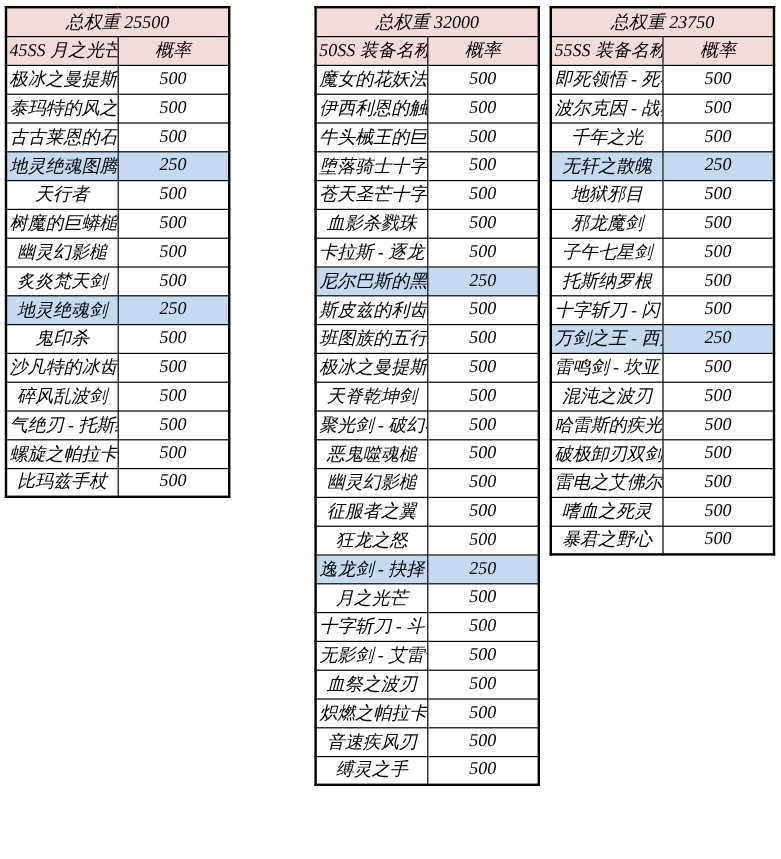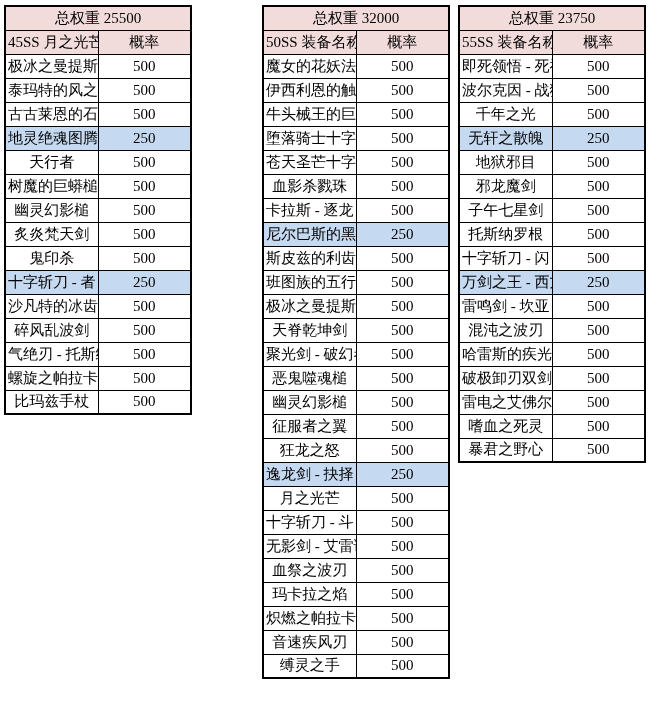--- a/index.html
+++ b/index.html
@@ -1,21 +1,21 @@
 <!DOCTYPE html>
 <html style="--page-bg: #ffffff; --header-bg: #f2dcdb; --highlight-bg: #c5d9f1; --border: #000000; --text: #000000;"><head>
 <meta charset="utf-8">
 <style>
   html, body { margin: 0; padding: 0; }
   body {
     width: 651px; height: 716px;
     background: var(--page-bg, #ffffff);
     font-family: "Liberation Serif", "DejaVu Serif", serif;
   }
-  .canvas { position: relative; width: 651px; height: 716px; overflow: hidden; }
+  .canvas { position: relative; width: 651px; height: 716px; overflow: hidden; font-style: italic; }
   table.loot {
     position: absolute; top: 5px;
     border-collapse: collapse; table-layout: fixed;
     width: 188px;
     border: 2px solid var(--border, #000);
     background: #ffffff;
   }
   table.loot td {
     box-sizing: border-box;
     border: 1px solid var(--border, #000);
@@ -74,27 +74,27 @@
           <td class="prob">500</td>
         </tr>
         <tr class="item-row">
           <td class="name">幽灵幻影槌</td>
           <td class="prob">500</td>
         </tr>
         <tr class="item-row">
           <td class="name">炙炎梵天剑</td>
           <td class="prob">500</td>
         </tr>
+        <tr class="item-row hl">
+          <td class="name">地灵绝魂剑</td>
+          <td class="prob">250</td>
+        </tr>
         <tr class="item-row">
           <td class="name">鬼印杀</td>
           <td class="prob">500</td>
-        </tr>
-        <tr class="item-row hl">
-          <td class="name">十字斩刀 - 者</td>
-          <td class="prob">250</td>
         </tr>
         <tr class="item-row">
           <td class="name">沙凡特的冰齿剑</td>
           <td class="prob">500</td>
         </tr>
         <tr class="item-row">
           <td class="name">碎风乱波剑</td>
           <td class="prob">500</td>
         </tr>
         <tr class="item-row">
@@ -202,24 +202,20 @@
         </tr>
         <tr class="item-row">
           <td class="name">无影剑 - 艾雷诺</td>
           <td class="prob">500</td>
         </tr>
         <tr class="item-row">
           <td class="name">血祭之波刃</td>
           <td class="prob">500</td>
         </tr>
         <tr class="item-row">
-          <td class="name">玛卡拉之焰</td>
-          <td class="prob">500</td>
-        </tr>
-        <tr class="item-row">
           <td class="name">炽燃之帕拉卡托</td>
           <td class="prob">500</td>
         </tr>
         <tr class="item-row">
           <td class="name">音速疾风刃</td>
           <td class="prob">500</td>
         </tr>
         <tr class="item-row">
           <td class="name">缚灵之手</td>
           <td class="prob">500</td>

